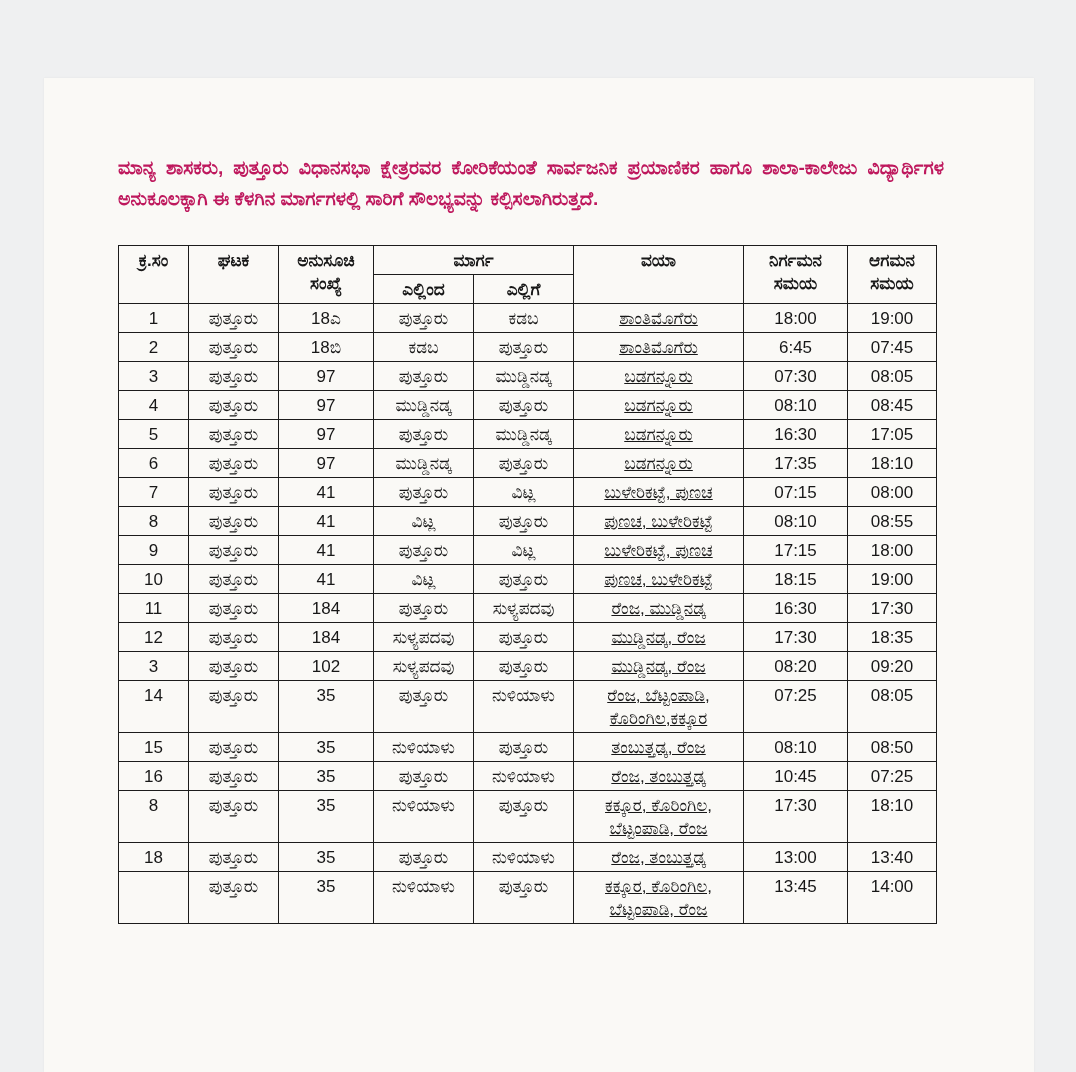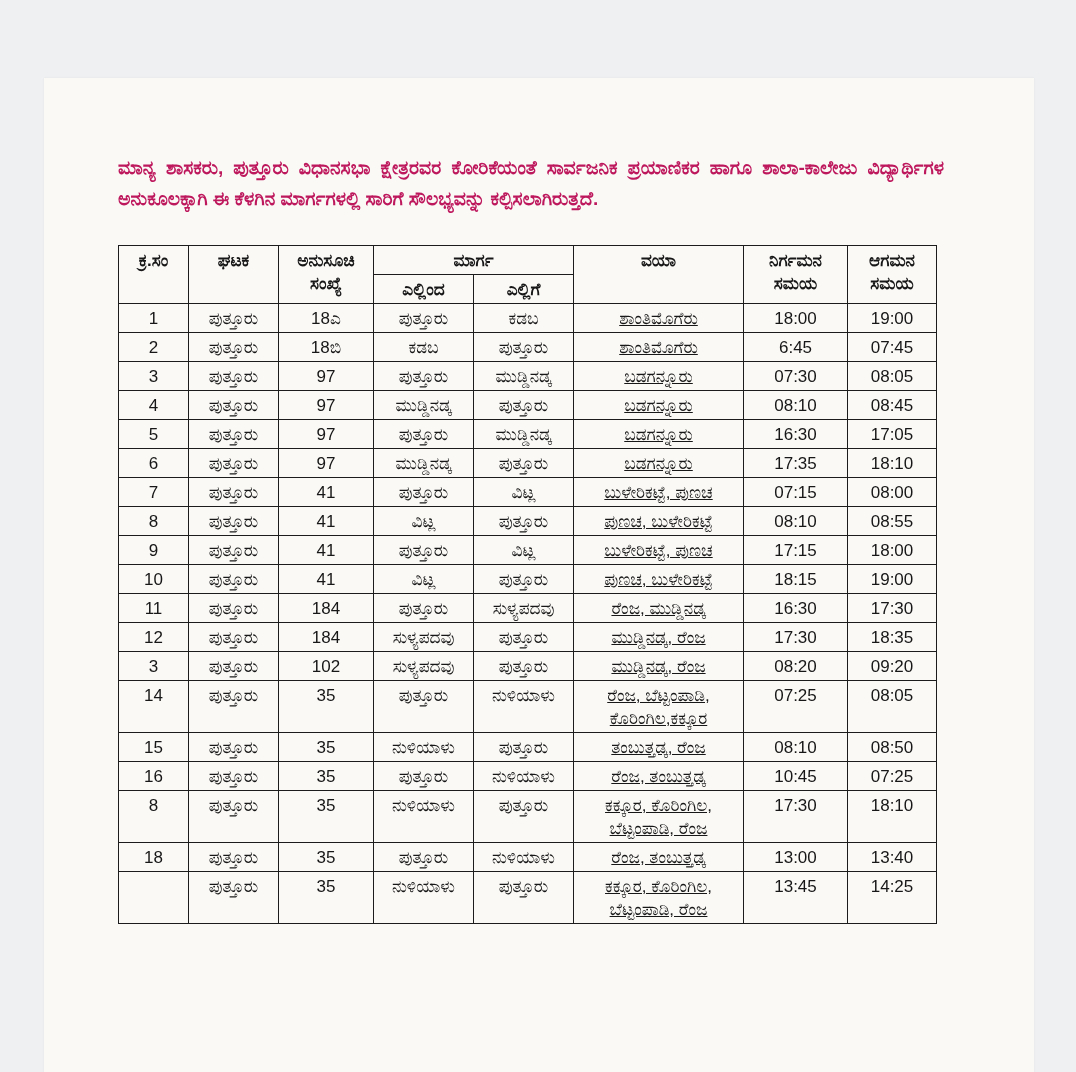--- a/index.html
+++ b/index.html
@@ -283,19 +283,19 @@
           </tr>
           <tr>
             <td></td>
             <td>ಪುತ್ತೂರು</td>
             <td>35</td>
             <td>ನುಳಿಯಾಳು</td>
             <td>ಪುತ್ತೂರು</td>
             <td class="via">ಕಕ್ಕೂರ, ಕೊರಿಂಗಿಲ,
 ಬೆಟ್ಟಂಪಾಡಿ, ರೆಂಜ</td>
             <td>13:45</td>
-            <td>14:25</td>
+            <td>14:00</td>
           </tr>
         </tbody>
     </table>
 
   </div>
 </div>
 
 </body></html>

